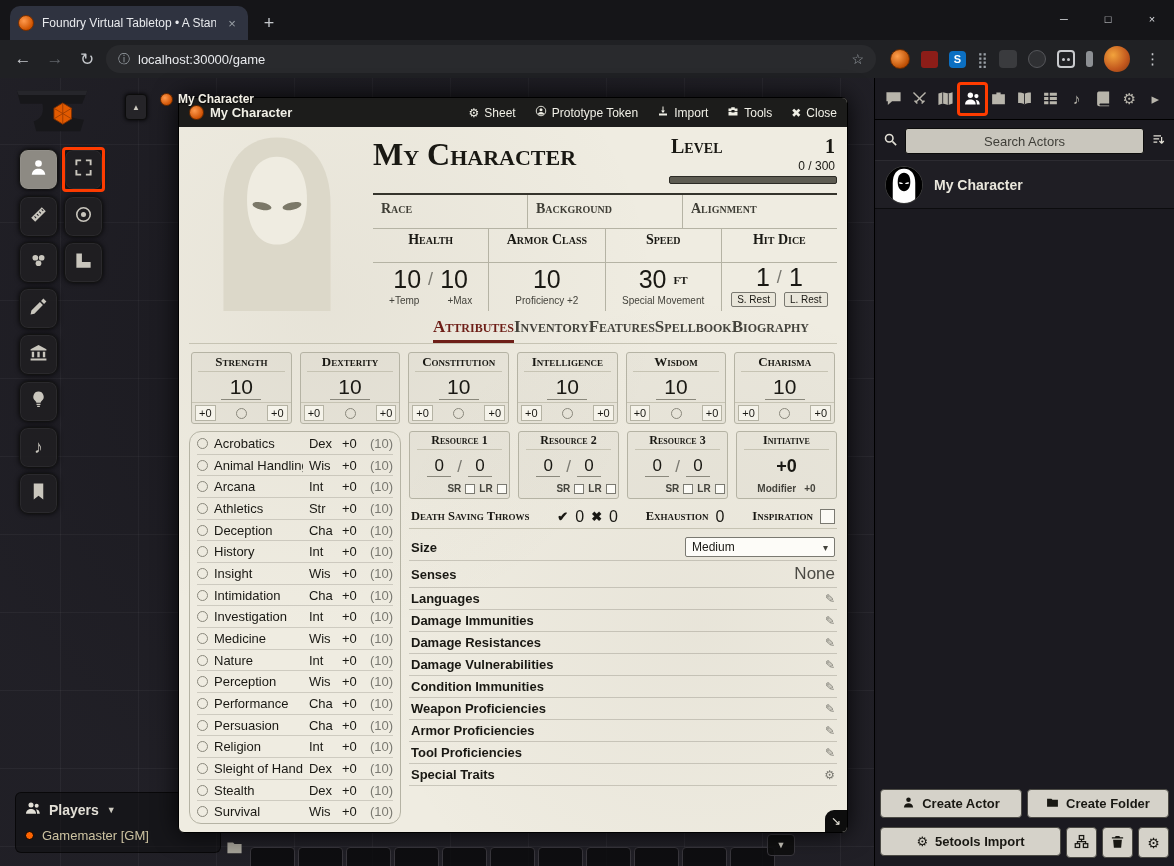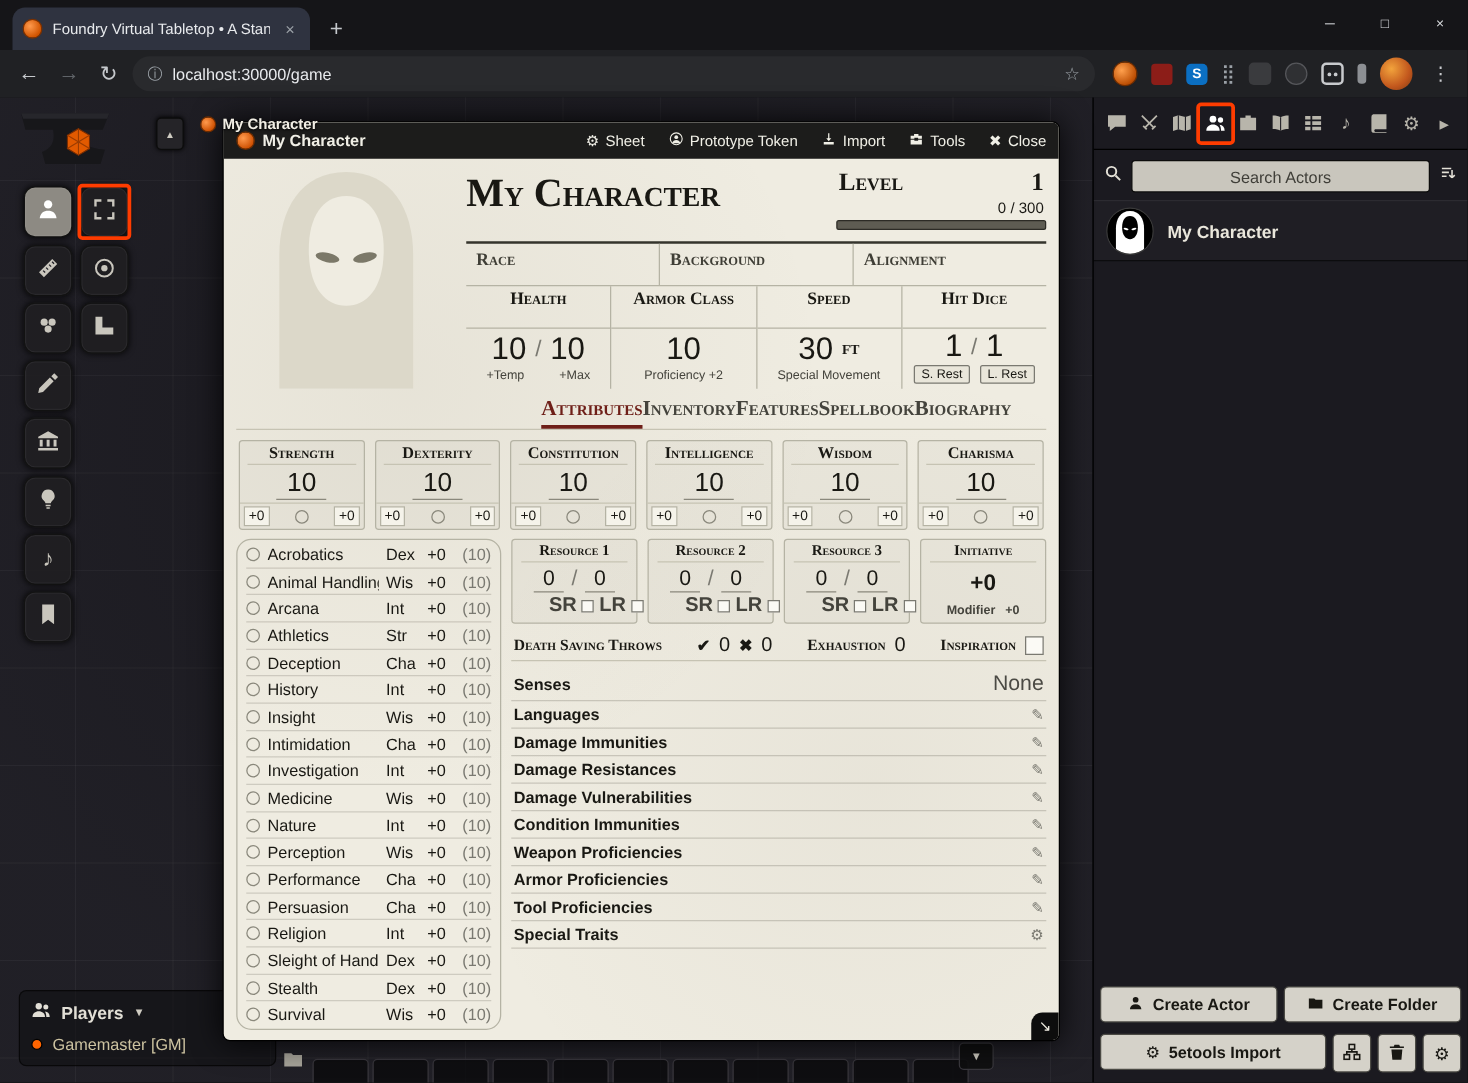--- a/index.html
+++ b/index.html
@@ -197,21 +197,21 @@
   .skill-passive { color:#7a7971; flex:none; }
 
   #right-col { flex:1; display:flex; flex-direction:column; min-width:0; }
   #resources-row { display:flex; gap:8px; height:68px; flex:none; }
   .res { flex:1; border:1px solid #b5b3a4; border-radius:3px; background:rgba(0,0,0,0.025);
     display:flex; flex-direction:column; align-items:center; min-width:0; }
   .res-name { font-family:"Liberation Serif",serif; font-variant:small-caps; font-weight:bold; font-size:12px;
     width:86%; text-align:center; border-bottom:1px solid #c6c3b3; padding:1px 0; white-space:nowrap; }
   .res-vals { flex:1; display:flex; align-items:center; gap:6px; font-size:17px; }
   .res-vals .v { border-bottom:1px solid #8a887c; min-width:24px; text-align:center; }
-  .res-foot { display:flex; align-items:center; gap:4px; font-size:16px; font-weight:bold; color:#44433c; padding-bottom:4px;margin-left:35px; }
+  .res-foot { display:flex; align-items:center; gap:4px; font-size:10px; font-weight:bold; color:#44433c; padding-bottom:4px;margin-left:35px; }
   .cb { width:10px; height:10px; border:1px solid #7a7971; background:#fbfaf5; display:inline-block; }
   .cb.big { width:15px; height:15px; }
   .init-value { flex:1; display:flex; align-items:center; font-size:18px; font-weight:bold; }
   .init-foot { display:flex; gap:8px; font-size:10px; font-weight:bold; color:#44433c; padding-bottom:4px; }
 
   #counters-row { display:flex; align-items:center; margin-top:6px; height:24px; flex:none;
     border-bottom:1px solid #c6c3b3; justify-content:space-between; padding:0 2px; }
   .counter-group { display:flex; align-items:center; gap:7px; }
   .counter-label { font-family:"Liberation Serif",serif; font-variant:small-caps; font-weight:bold; font-size:12.5px; }
   .dmark { font-size:13px; font-weight:bold; }
@@ -921,20 +921,27 @@
             <span>0</span>
           </div>
           <div class="counter-group">
             <span class="counter-label">Inspiration</span>
             <span class="cb big"></span>
           </div>
         </div>
 
         <div id="traits">
           <div class="trait">
+            <span>Size</span>
+            <div class="select-box">
+              <span>Medium</span>
+              <span class="caret">▾</span>
+            </div>
+          </div>
+          <div class="trait">
             <span>Senses</span>
             <span class="t-value">None</span>
           </div>
           <div class="trait">
             <span>Languages</span>
             <span class="edit-icon">✎</span>
           </div>
           <div class="trait">
             <span>Damage Immunities</span>
             <span class="edit-icon">✎</span>

